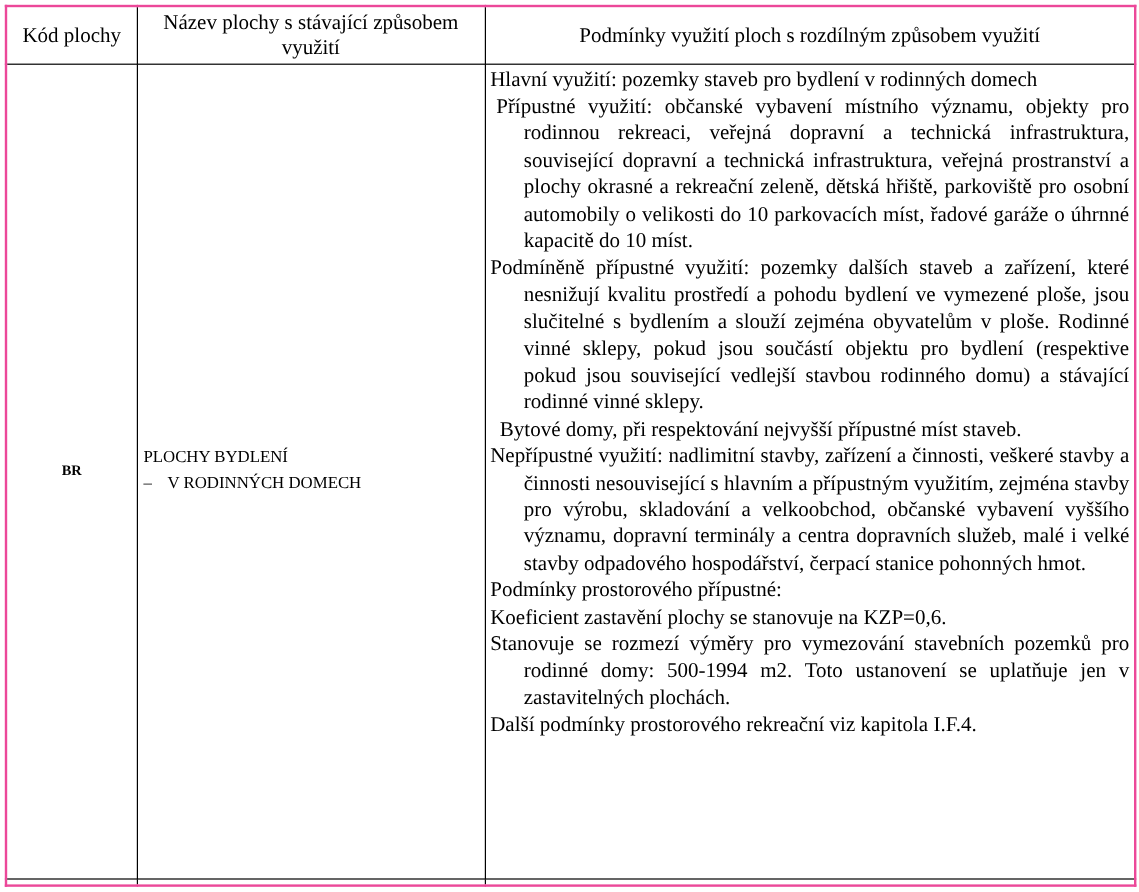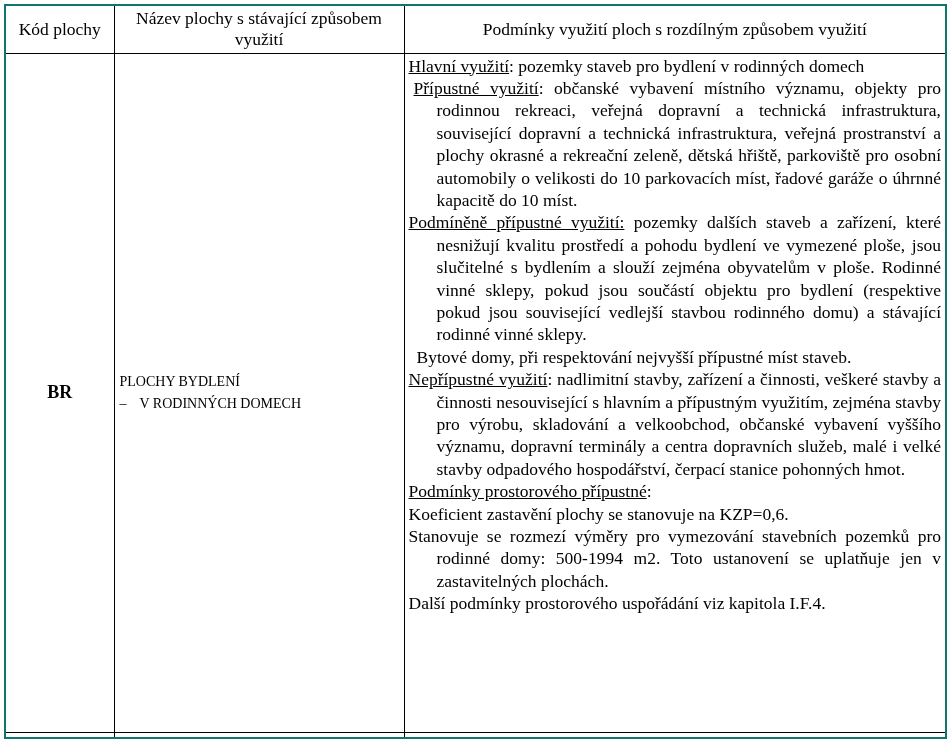--- a/index.html
+++ b/index.html
@@ -17,42 +17,42 @@
   .doc {
     position: absolute;
     left: 4px;
     top: 4px;
   }
   table.lu-table {
     border-collapse: collapse;
     table-layout: fixed;
     width: 941px;
     height: 735px;
-    border: 2px solid #0f766e;
+    border: 2px solid #ec4899;
   }
   table.lu-table th,
   table.lu-table td {
     border: 1px solid #000000;
     vertical-align: top;
     overflow: hidden;
   }
   th {
     font-weight: normal;
     font-size: 17.5px;
     line-height: 21px;
     text-align: center;
     vertical-align: middle !important;
     padding: 2px 4px;
   }
   tr.header-row { height: 48px; }
   td.code-cell {
     vertical-align: middle !important;
     text-align: center;
     font-weight: bold;
-    font-size: 18px;
+    font-size: 12px;
   }
   td.name-cell {
     vertical-align: middle !important;
     font-size: 14px;
     line-height: 22px;
     padding: 2px 4px 2px 5px;
   }
   .name-line2-text { margin-left: 13px; text-align: center; }
   td.cond-cell {
     font-size: 17.5px;
@@ -60,21 +60,21 @@
     padding: 1px 4px 2px 4px;
   }
   td.cond-cell p {
     margin: 0;
     text-align: justify;
   }
   p.hang    { padding-left: 28px; text-indent: -28px; }
   p.hang-sp { padding-left: 28px; text-indent: -23px; }
   p.hang-byt{ padding-left: 28px; text-indent: -20px; }
   p.plain   { padding-left: 0; text-indent: 0; }
-  .hd { text-decoration: underline; }
+  .hd { }
   tr.partial-row { height: 6px; }
   tr.partial-row td { padding: 0; }
 </style>
 </head>
 <body>
 
 <div class="doc">
   <table class="lu-table">
     <colgroup>
       <col style="width:109px">
@@ -99,21 +99,21 @@
         </td>
         <td class="cond-cell" id="cond-cell">
             <p class="hang"><span class="hd">Hlavní využití</span>: pozemky staveb pro bydlení v rodinných domech</p>
             <p class="hang-sp"><span class="hd">Přípustné využití</span>: občanské vybavení místního významu, objekty pro rodinnou rekreaci, veřejná dopravní a technická infrastruktura, související dopravní a technická infrastruktura, veřejná prostranství a plochy okrasné a rekreační zeleně, dětská hřiště, parkoviště pro osobní automobily o velikosti do 10 parkovacích míst, řadové garáže o úhrnné kapacitě do 10 míst.</p>
             <p class="hang"><span class="hd">Podmíněně přípustné využití:</span> pozemky dalších staveb a zařízení, které nesnižují kvalitu prostředí a pohodu bydlení ve vymezené ploše, jsou slučitelné s bydlením a slouží zejména obyvatelům v ploše. Rodinné vinné sklepy, pokud jsou součástí objektu pro bydlení (respektive pokud jsou související vedlejší stavbou rodinného domu) a stávající rodinné vinné sklepy.</p>
             <p class="hang-byt">Bytové domy, při respektování nejvyšší přípustné míst staveb.</p>
             <p class="hang"><span class="hd">Nepřípustné využití</span>: nadlimitní stavby, zařízení a činnosti, veškeré stavby a činnosti nesouvisející s hlavním a přípustným využitím, zejména stavby pro výrobu, skladování a velkoobchod, občanské vybavení vyššího významu, dopravní terminály a centra dopravních služeb, malé i velké stavby odpadového hospodářství, čerpací stanice pohonných hmot.</p>
             <p class="plain"><span class="hd">Podmínky prostorového přípustné</span>:</p>
             <p class="plain">Koeficient zastavění plochy se stanovuje na KZP=0,6.</p>
             <p class="hang">Stanovuje se rozmezí výměry pro vymezování stavebních pozemků pro rodinné domy: 500-1994 m2. Toto ustanovení se uplatňuje jen v zastavitelných plochách.</p>
-            <p class="plain">Další podmínky prostorového uspořádání viz kapitola I.F.4.</p>
+            <p class="plain">Další podmínky prostorového rekreační viz kapitola I.F.4.</p>
           </td>
       </tr>
       <tr class="partial-row">
         <td></td>
         <td></td>
         <td></td>
       </tr>
     </tbody>
   </table>
 </div>

